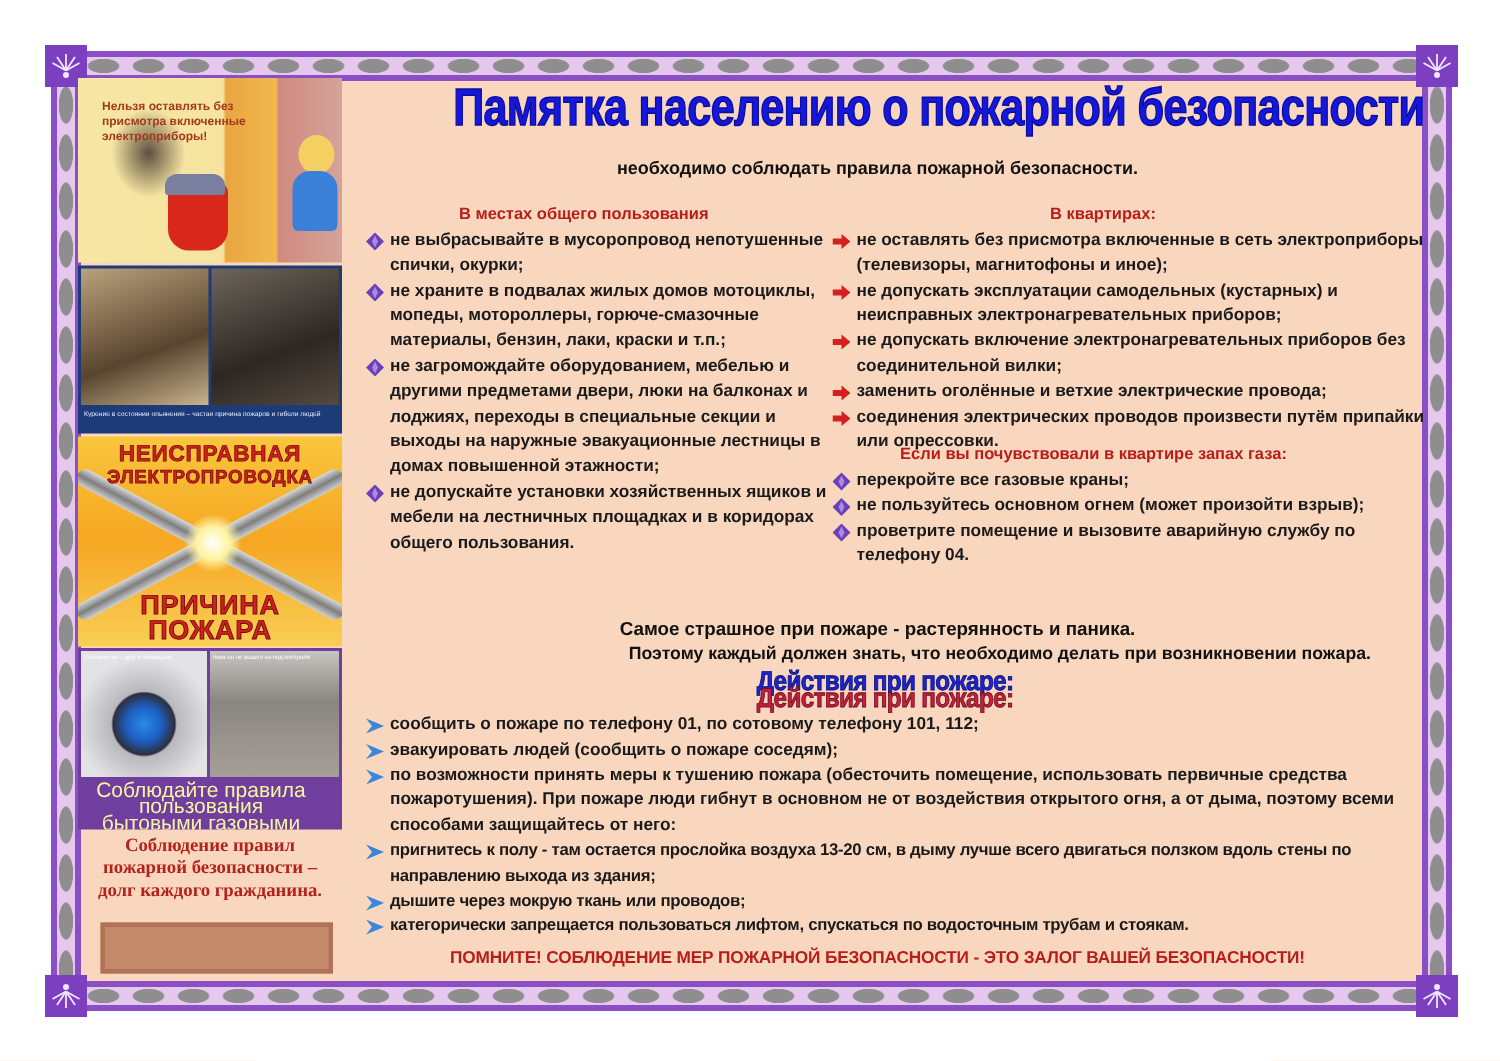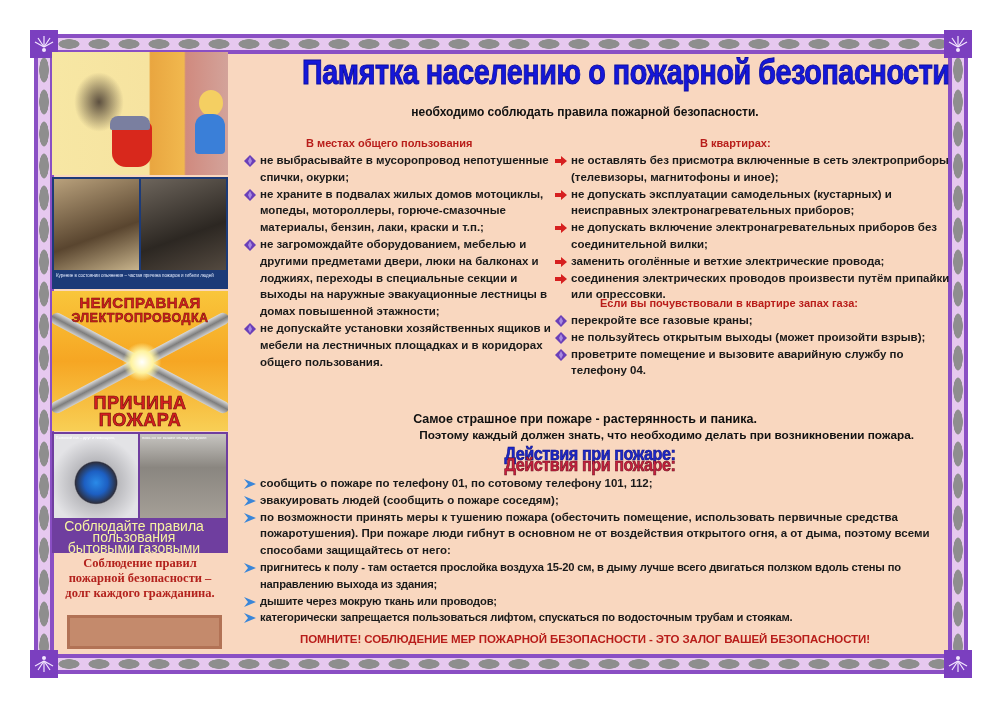--- a/index.html
+++ b/index.html
@@ -162,20 +162,21 @@
       </svg>
   </div>
 </div>
 
 <div class="img img-iron">
   <div class="smoke"></div>
   <div class="cloth"></div>
   <div class="iron"></div>
   <div class="girl-head"></div>
   <div class="girl-dress"></div>
+  <div class="iron-cap">Нельзя оставлять без присмотра включенные электроприборы!</div>
 </div>
 
 <div class="img img-smoke">
   <div class="p1"></div>
   <div class="p2"></div>
   <div class="cap">Курение в состоянии опьянения – частая причина пожаров и гибели людей</div>
 </div>
 
 <div class="img img-wiring">
   <div class="wire w1"></div>
@@ -253,21 +254,21 @@
 <div class="col-head ch-gas">Если вы почувствовали в квартире запах газа:</div>
 
 <ul class="items ul-gas">
   <li><svg class="bullet" viewBox="0 0 12 12">
         <path d="M6 0 L12 6 L6 12 L0 6 Z" fill="#6a3fb8"></path>
         <path d="M6 2 L8 6 L6 10 L4 6 Z" fill="#a98be0"></path>
       </svg><span>перекройте все газовые краны;</span></li>
   <li><svg class="bullet" viewBox="0 0 12 12">
         <path d="M6 0 L12 6 L6 12 L0 6 Z" fill="#6a3fb8"></path>
         <path d="M6 2 L8 6 L6 10 L4 6 Z" fill="#a98be0"></path>
-      </svg><span>не пользуйтесь открытым выходы (может произойти взрыв);</span></li>
+      </svg><span>не пользуйтесь основном огнем (может произойти взрыв);</span></li>
   <li><svg class="bullet" viewBox="0 0 12 12">
         <path d="M6 0 L12 6 L6 12 L0 6 Z" fill="#6a3fb8"></path>
         <path d="M6 2 L8 6 L6 10 L4 6 Z" fill="#a98be0"></path>
       </svg><span>проветрите помещение и вызовите аварийную службу по телефону 04.</span></li>
 </ul>
 
 <div class="scary1">Самое страшное при пожаре - растерянность и паника.</div>
 <div class="scary2">Поэтому каждый должен знать, что необходимо делать при возникновении пожара.</div>
 
 <div class="actions-title">
@@ -280,21 +281,21 @@
         <path d="M0 1 L12 6 L0 11 L4 6 Z" fill="#3a86d8"></path>
       </svg><span>сообщить о пожаре по телефону   01, по сотовому телефону  101, 112;</span></li>
   <li><svg class="bullet" viewBox="0 0 12 12">
         <path d="M0 1 L12 6 L0 11 L4 6 Z" fill="#3a86d8"></path>
       </svg><span>эвакуировать людей (сообщить о пожаре соседям);</span></li>
   <li><svg class="bullet" viewBox="0 0 12 12">
         <path d="M0 1 L12 6 L0 11 L4 6 Z" fill="#3a86d8"></path>
       </svg><span>по возможности принять меры к тушению пожара (обесточить помещение, использовать первичные средства пожаротушения). При пожаре люди гибнут в основном не от воздействия открытого огня, а от дыма, поэтому всеми способами защищайтесь от него:</span></li>
   <li class="narrow"><svg class="bullet" viewBox="0 0 12 12">
         <path d="M0 1 L12 6 L0 11 L4 6 Z" fill="#3a86d8"></path>
-      </svg><span>пригнитесь к полу - там остается прослойка воздуха 15-20 см, в дыму лучше всего двигаться ползком вдоль стены по направлению выхода из здания;</span></li>
+      </svg><span>пригнитесь к полу - там остается прослойка воздуха 13-20 см, в дыму лучше всего двигаться ползком вдоль стены по направлению выхода из здания;</span></li>
   <li class="narrow"><svg class="bullet" viewBox="0 0 12 12">
         <path d="M0 1 L12 6 L0 11 L4 6 Z" fill="#3a86d8"></path>
       </svg><span>дышите через мокрую ткань или проводов;</span></li>
   <li class="narrow"><svg class="bullet" viewBox="0 0 12 12">
         <path d="M0 1 L12 6 L0 11 L4 6 Z" fill="#3a86d8"></path>
       </svg><span>категорически запрещается пользоваться лифтом, спускаться по водосточным трубам и стоякам.</span></li>
 </ul>
 
 <div class="footer-note">ПОМНИТЕ! СОБЛЮДЕНИЕ МЕР ПОЖАРНОЙ БЕЗОПАСНОСТИ - ЭТО ЗАЛОГ ВАШЕЙ БЕЗОПАСНОСТИ!</div>
 

